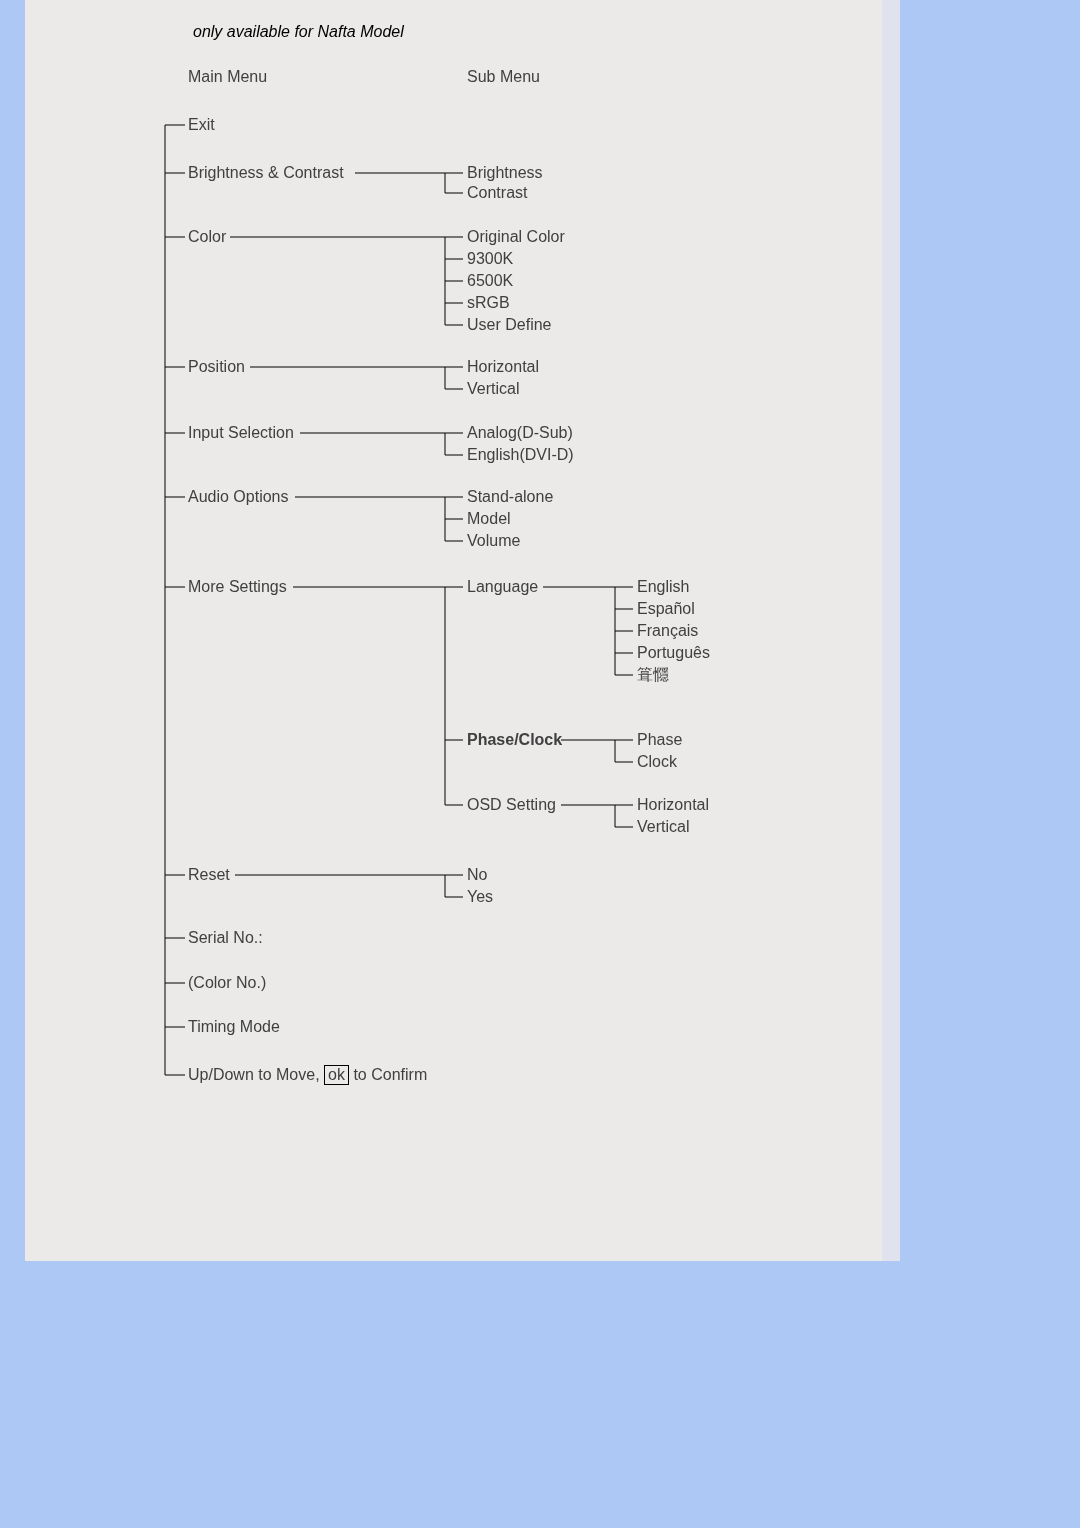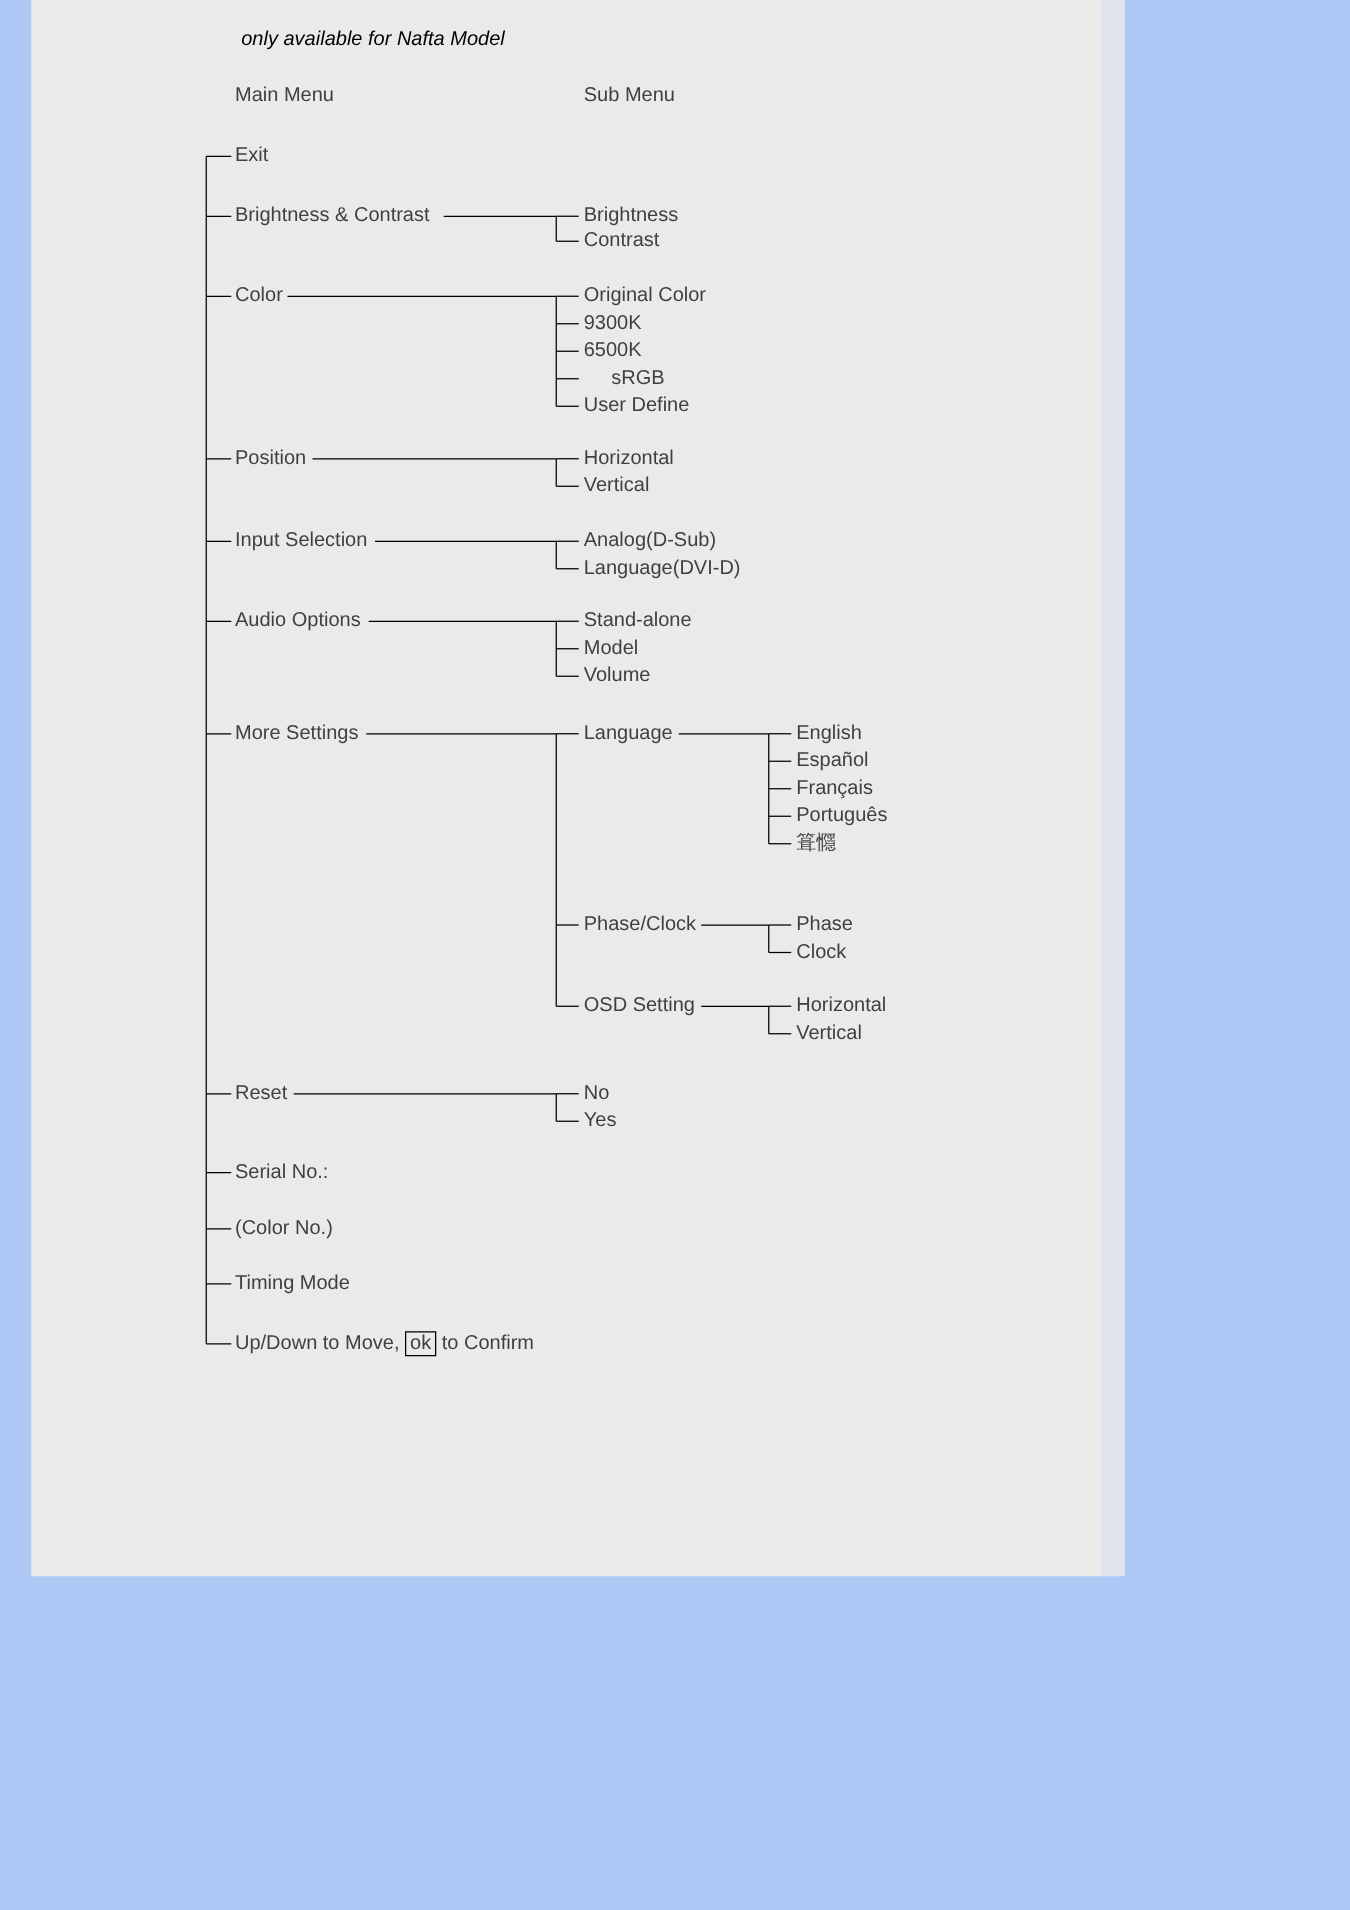--- a/index.html
+++ b/index.html
@@ -155,35 +155,35 @@
   <span class="ok-box">ok</span>
   <span>to Confirm</span>
 </div>
 
 <div class="lbl" style="left:442px; top:163px;">Brightness</div>
 <div class="lbl" style="left:442px; top:183px;">Contrast</div>
 
 <div class="lbl" style="left:442px; top:227px;">Original Color</div>
 <div class="lbl" style="left:442px; top:249px;text-align:center;">9300K</div>
 <div class="lbl" style="left:442px; top:271px;">6500K</div>
-<div class="lbl" style="left:464px; top:293px;">sRGB</div>
+<div class="lbl" style="left:442px; top:293px;">sRGB</div>
 <div class="lbl" style="left:442px; top:315px;">User Define</div>
 
 <div class="lbl" style="left:442px; top:357px;">Horizontal</div>
 <div class="lbl" style="left:442px; top:379px;">Vertical</div>
 
 <div class="lbl" style="left:442px; top:423px;">Analog(D-Sub)</div>
-<div class="lbl" style="left:442px; top:445px;">Language(DVI-D)</div>
+<div class="lbl" style="left:442px; top:445px;">English(DVI-D)</div>
 
 <div class="lbl" style="left:442px; top:487px;">Stand-alone</div>
 <div class="lbl" style="left:442px; top:509px;">Model</div>
 <div class="lbl" style="left:442px; top:531px;">Volume</div>
 
 <div class="lbl" style="left:442px; top:577px;">Language</div>
-<div class="lbl" style="left:442px; top:730px;">Phase/Clock</div>
+<div class="lbl" style="left:442px; top:730px;font-weight:bold;">Phase/Clock</div>
 <div class="lbl" style="left:442px; top:795px;">OSD Setting</div>
 
 <div class="lbl" style="left:442px; top:865px;">No</div>
 <div class="lbl" style="left:442px; top:887px;">Yes</div>
 
 <div class="lbl" style="left:612px; top:577px;">English</div>
 <div class="lbl" style="left:612px; top:599px;">Español</div>
 <div class="lbl" style="left:612px; top:621px;">Français</div>
 <div class="lbl" style="left:612px; top:643px;">Português</div>
 <div class="lbl" style="left:612px; top:665px;">箿㦩</div>

